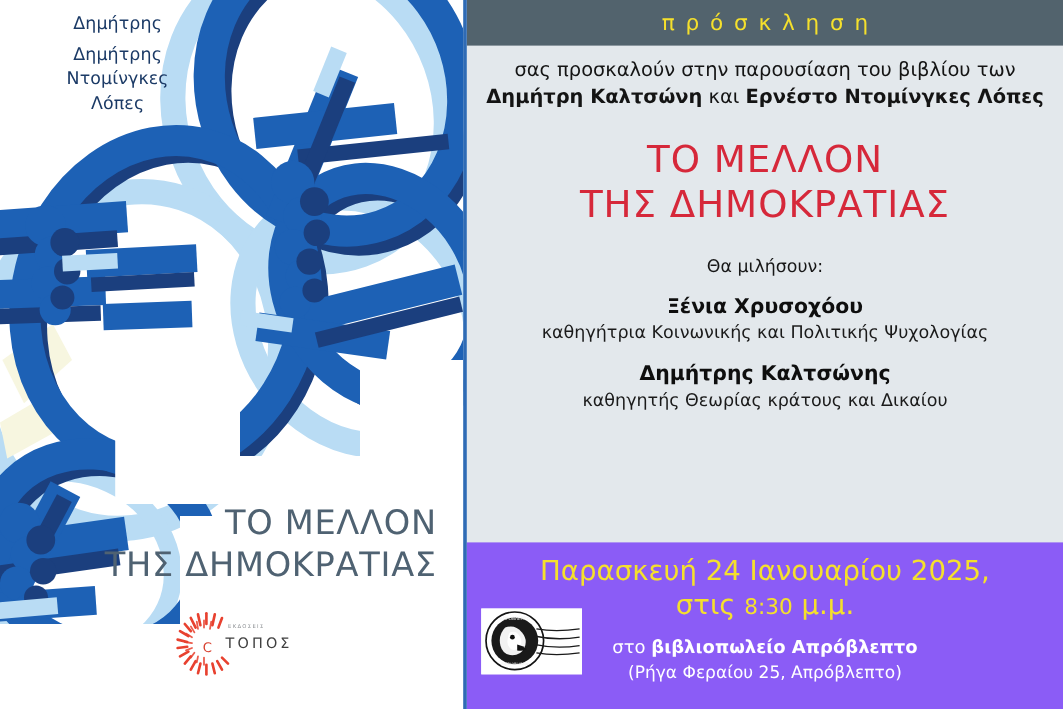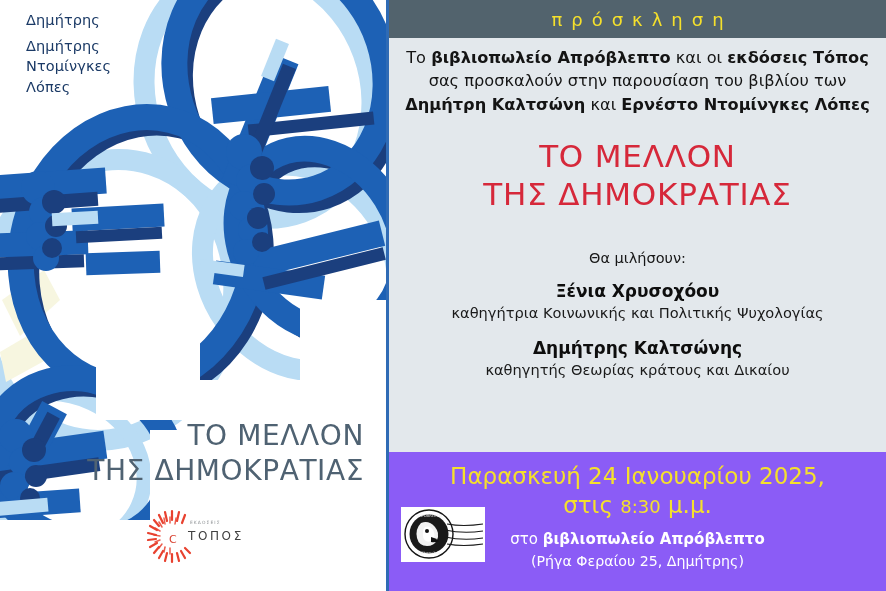--- a/index.html
+++ b/index.html
@@ -31,28 +31,29 @@
   }
 
   #cover-art {
     position: absolute;
     left: 0; top: 0;
     width: 386px; height: 591px;
   }
 
   .cover-authors {
     position: absolute;
-    left: 26px;
+    left: 8px;
     top: 10px;
     width: 180px;
     z-index: 6;
     color: #1b3a66;
     font-size: 14.5px;
     line-height: 1.42;
     letter-spacing: 0.1px;
+    text-align: center;
   }
   .cover-authors .author-line { display: block; white-space: nowrap; }
   .cover-authors .author-gap { height: 5px; }
 
   .cover-title {
     position: absolute;
     right: 22px;
     top: 418px;
     z-index: 6;
     text-align: right;
@@ -142,21 +143,21 @@
   .main-title {
     color: #d6283a;
     font-size: 31px;
     line-height: 1.22;
     letter-spacing: 0.8px;
     margin-top: 22px;
   }
 
   .speakers-lead {
     font-size: 14.5px;
-    margin-top: 36px;
+    margin-top: 24px;
     color: #171717;
   }
 
   .speaker { margin-top: 14px; }
   .speaker .name {
     font-size: 17px;
     font-weight: bold;
     color: #0e0e0e;
     line-height: 1.3;
   }
@@ -399,21 +400,20 @@
 
   <div id="invite-panel">
 
     <div id="invite-header">
       <div class="kicker">πρόσκληση</div>
     </div>
 
     <div id="invite-body">
 
       <div class="intro">
-        <div><span>Το </span><span class="b">βιβλιοπωλείο Απρόβλεπτο</span><span> και οι </span><span class="b">εκδόσεις Τόπος</span></div>
         <div>σας προσκαλούν στην παρουσίαση του βιβλίου των</div>
         <div><span class="b">Δημήτρη Καλτσώνη</span><span> και </span><span class="b">Ερνέστο Ντομίνγκες Λόπες</span></div>
       </div>
 
       <div class="main-title">
         <div>ΤΟ ΜΕΛΛΟΝ</div>
         <div>ΤΗΣ ΔΗΜΟΚΡΑΤΙΑΣ</div>
       </div>
 
       <div class="speakers-lead">Θα μιλήσουν:</div>
@@ -451,18 +451,18 @@
             <path d="M46 17 q16 3 36 0"></path>
             <path d="M44 23 q18 4 38 1"></path>
             <path d="M44 30 q18 4 38 1"></path>
             <path d="M46 37 q16 3 36 0"></path>
           </g>
         </svg>
       </div>
 
       <div class="venue-wrap">
         <div class="venue"><span>στο </span><span class="b">βιβλιοπωλείο Απρόβλεπτο</span></div>
-        <div class="address">(Ρήγα Φεραίου 25, Δημήτρης)</div>
+        <div class="address">(Ρήγα Φεραίου 25, Απρόβλεπτο)</div>
       </div>
 
     </div>
   </div>
 </div>
 
 </body></html>

